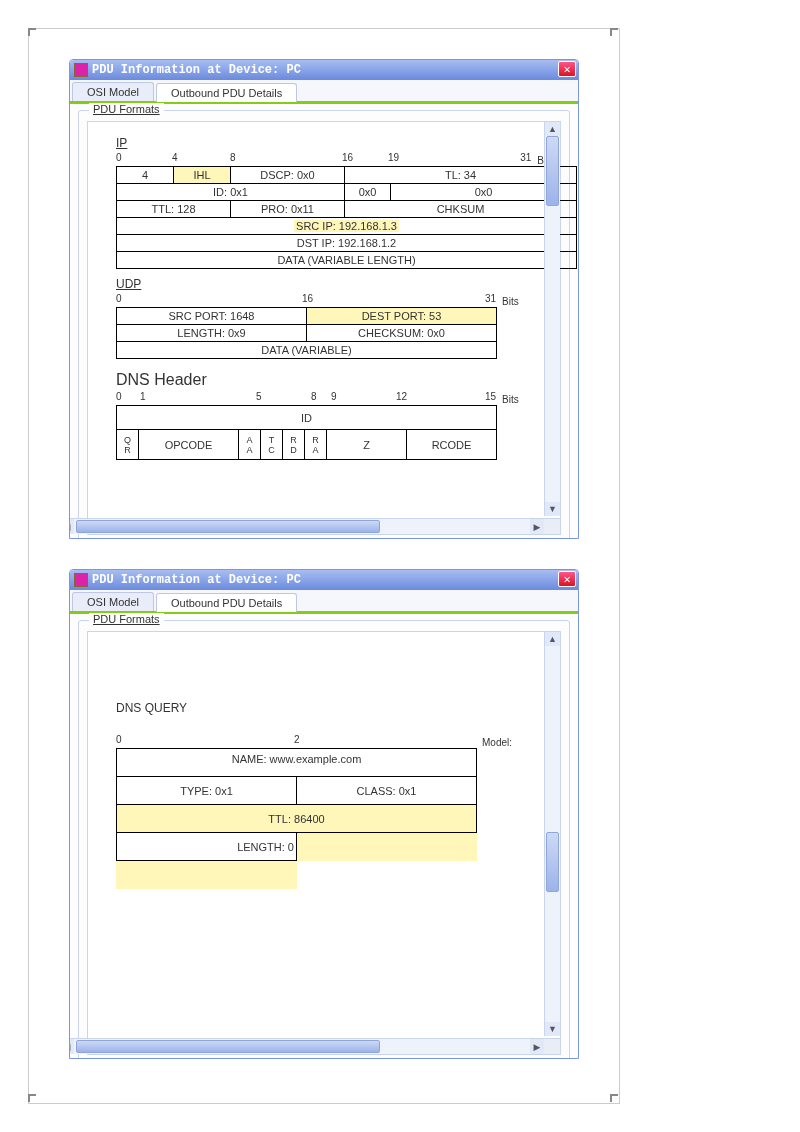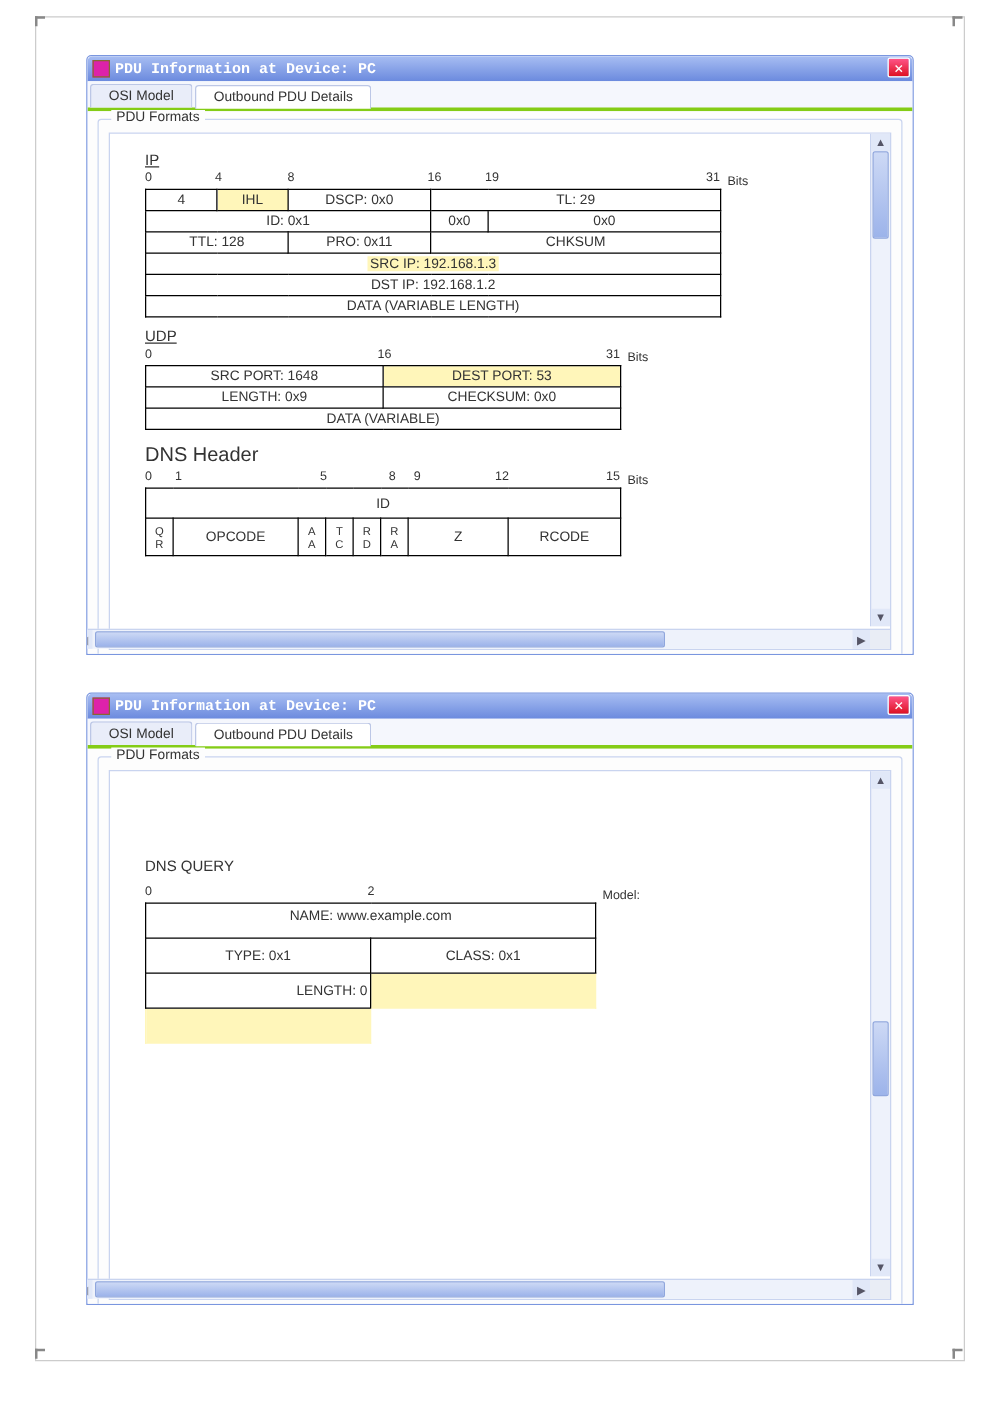--- a/index.html
+++ b/index.html
@@ -8,22 +8,22 @@
   font-size: 11px;
   background: #fff;
   width: 800px;
   height: 1132px;
   position: relative;
   color: #333;
 }
 .outer-frame {
   position: absolute;
   left: 28px;
-  top: 13px;
-  width: 744px;
+  top: 28px;
+  width: 592px;
   height: 1076px;
   border: 1px solid #ccc;
 }
 .corner-mark { position: absolute; width: 10px; height: 10px; }
 .corner-mark::before, .corner-mark::after { content: ''; position: absolute; background: #888; }
 .corner-mark.tl { left: -1px; top: -1px; }
 .corner-mark.tr { right: -1px; top: -1px; }
 .corner-mark.bl { left: -1px; bottom: -1px; }
 .corner-mark.br { right: -1px; bottom: -1px; }
 .corner-mark.tl::before, .corner-mark.tr::before, .corner-mark.bl::before, .corner-mark.br::before { width: 8px; height: 2px; }
@@ -95,20 +95,21 @@
   border-radius: 3px;
   padding: 10px 8px 8px 8px;
   position: relative;
 }
 .fieldset .legend {
   position: absolute;
   top: -8px; left: 10px;
   background: #fdfdfd;
   padding: 0 4px;
   font-size: 11px;
+  text-decoration: underline;
 }
 .scroll-area {
   border: 1px solid #c9d4ef;
   padding: 6px 6px 0 28px;
   background: #fff;
   position: relative;
 }
 .vscroll {
   position: absolute;
   right: 0; top: 0; bottom: 18px;
@@ -239,21 +240,21 @@
                 <col style="width:114px">
               <col style="width:46px">
                 <col style="width:93px">
                 <col style="width:93px">
             </colgroup>
             <tbody>
                 <tr>
               <td>4</td>
               <td class="hl">IHL</td>
               <td>DSCP: 0x0</td>
-              <td colspan="3">TL: 29</td>
+              <td colspan="3">TL: 34</td>
             </tr>
             <tr>
               <td colspan="3">ID: 0x1</td>
               <td>0x0</td>
               <td colspan="2">0x0</td>
             </tr>
             <tr>
               <td colspan="2">TTL: 128</td>
               <td>PRO: 0x11</td>
               <td colspan="3">CHKSUM</td>
@@ -365,41 +366,44 @@
     <div class="tabs">
       <div class="tab">OSI Model</div>
       <div class="tab active">Outbound PDU Details</div>
     </div>
     <div class="panel-body">
       <div class="fieldset" style="height:442px;">
         <div class="legend">PDU Formats</div>
         <div class="scroll-area dns-query" style="height:424px;">
 
           <div style="height:55px;"></div>
-          <div style="font-size:12px;margin:8px 0 8px 0;">DNS QUERY</div>
+          <div style="font-size:12px;margin:8px 0 19px 0;">DNS QUERY</div>
           <div style="display:flex;align-items:flex-end;">
             <div class="ruler" style="width:360px;">
               <span style="left:0">0</span>
               <span style="left:178px">2</span>
             </div>
             <span class="bits-label">Model:</span>
           </div>
           <table class="pdu" style="width:360px;">
             <colgroup>
                 <col style="width:180px">
                 <col style="width:180px">
               </colgroup>
             <tbody>
                 <tr class="tall">
                   <td colspan="2">NAME: www.example.com</td>
                 </tr>
             <tr>
               <td>TYPE: 0x1</td>
               <td>CLASS: 0x1</td>
             </tr>
+            <tr class="hl-row">
+                  <td colspan="2">TTL: 86400</td>
+                </tr>
             <tr class="len-row">
               <td>LENGTH: 0</td>
               <td></td>
             </tr>
             <tr class="pad-row">
                   <td></td>
                   <td style="border:none;background:transparent;"></td>
                 </tr>
           </tbody>
             </table>

